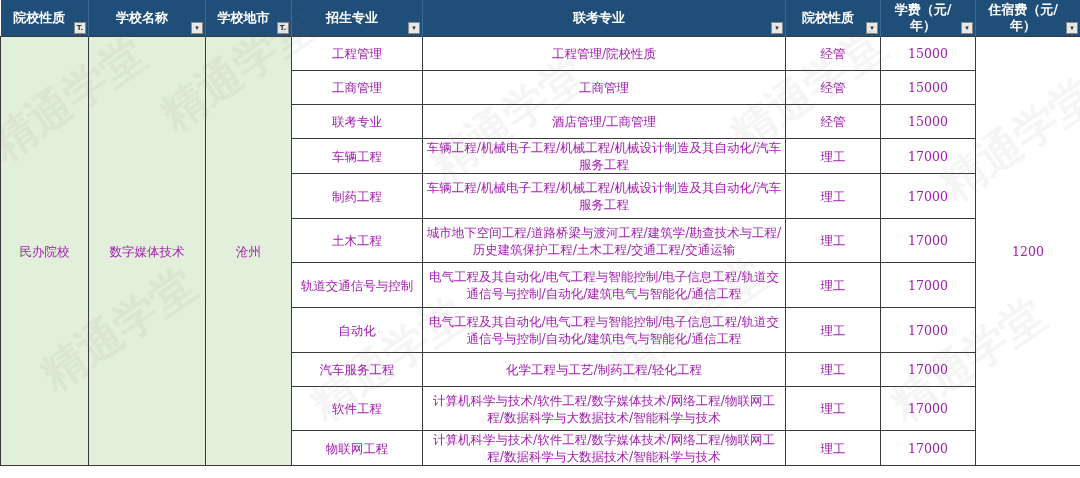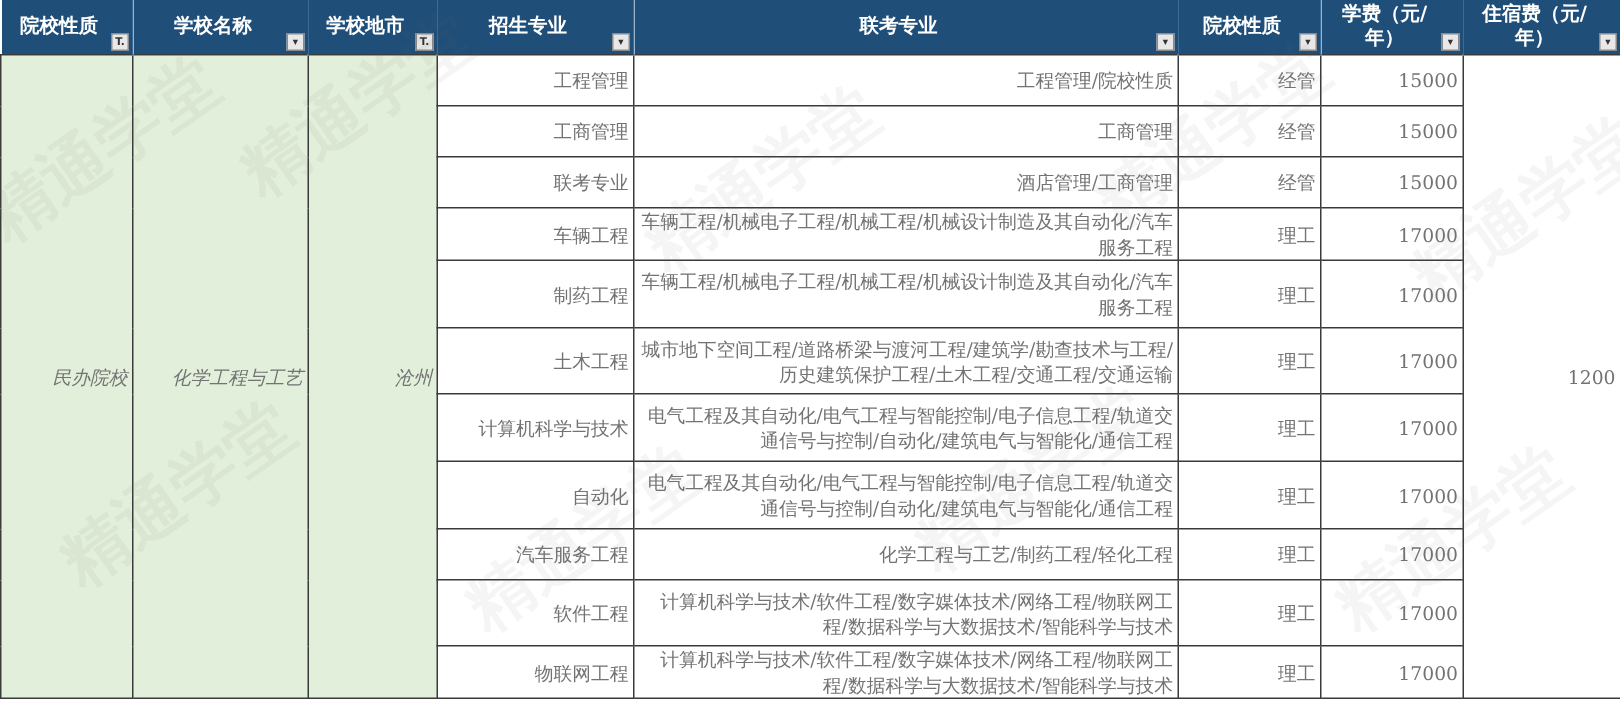--- a/index.html
+++ b/index.html
@@ -18,25 +18,25 @@
       text-align: center; position: relative; line-height: 16px;
       border-right: 1px solid #3b6a96;
     }
     th .filter {
       position: absolute; right: 2px; bottom: 2px;
       width: 10px; height: 10px; background: #e8e8e8; border: 1px solid #8a8a8a;
       font-size: 7px; line-height: 10px; color: #333; text-align: center;
       font-family: "DejaVu Sans", sans-serif; font-weight: bold;
     }
     td {
-      border: 1px solid #3a3a3a; font-size: 12.5px; color: #737373;
-      text-align: right; vertical-align: middle; padding: 0 3px; line-height: 17px;
+      border: 1px solid #3a3a3a; font-size: 12.5px; color: #a21caf;
+      text-align: center; vertical-align: middle; padding: 0 3px; line-height: 17px;
       background: #ffffff;
     }
-    td.green { background: #e2efda; font-style: italic; }
+    td.green { background: #e2efda; }
     .watermark {
       position: absolute; inset: 0; pointer-events: none; overflow: hidden;
     }
     .watermark span {
       position: absolute; font-size: 44px; color: rgba(120,120,120,0.07);
       transform: rotate(-35deg); white-space: nowrap; font-weight: bold;
       font-family: "DejaVu Sans", sans-serif;
     }
   </style>
 </head>
@@ -61,21 +61,21 @@
       <th><span>招生专业</span><span class="filter">▾</span></th>
       <th><span>联考专业</span><span class="filter">▾</span></th>
       <th><span>院校性质</span><span class="filter">▾</span></th>
       <th><span>学费（元/年）</span><span class="filter">▾</span></th>
       <th><span>住宿费（元/年）</span><span class="filter">▾</span></th>
     </tr>
   </thead>
   <tbody>
     <tr style="height:34px">
       <td class="green" rowspan="11">民办院校</td>
-      <td class="green" rowspan="11">化学工程与工艺</td>
+      <td class="green" rowspan="11">数字媒体技术</td>
       <td class="green" rowspan="11">沧州</td>
       <td>工程管理</td>
       <td>工程管理/院校性质</td>
       <td>经管</td>
       <td>15000</td>
       <td rowspan="11">1200</td>
     </tr>
     <tr style="height:34px">
       <td>工商管理</td>
       <td>工商管理</td>
@@ -100,21 +100,21 @@
       <td>理工</td>
       <td>17000</td>
     </tr>
     <tr style="height:44px">
       <td>土木工程</td>
       <td>城市地下空间工程/道路桥梁与渡河工程/建筑学/勘查技术与工程/历史建筑保护工程/土木工程/交通工程/交通运输</td>
       <td>理工</td>
       <td>17000</td>
     </tr>
     <tr style="height:45px">
-      <td>计算机科学与技术</td>
+      <td>轨道交通信号与控制</td>
       <td>电气工程及其自动化/电气工程与智能控制/电子信息工程/轨道交通信号与控制/自动化/建筑电气与智能化/通信工程</td>
       <td>理工</td>
       <td>17000</td>
     </tr>
     <tr style="height:45px">
       <td>自动化</td>
       <td>电气工程及其自动化/电气工程与智能控制/电子信息工程/轨道交通信号与控制/自动化/建筑电气与智能化/通信工程</td>
       <td>理工</td>
       <td>17000</td>
     </tr>

